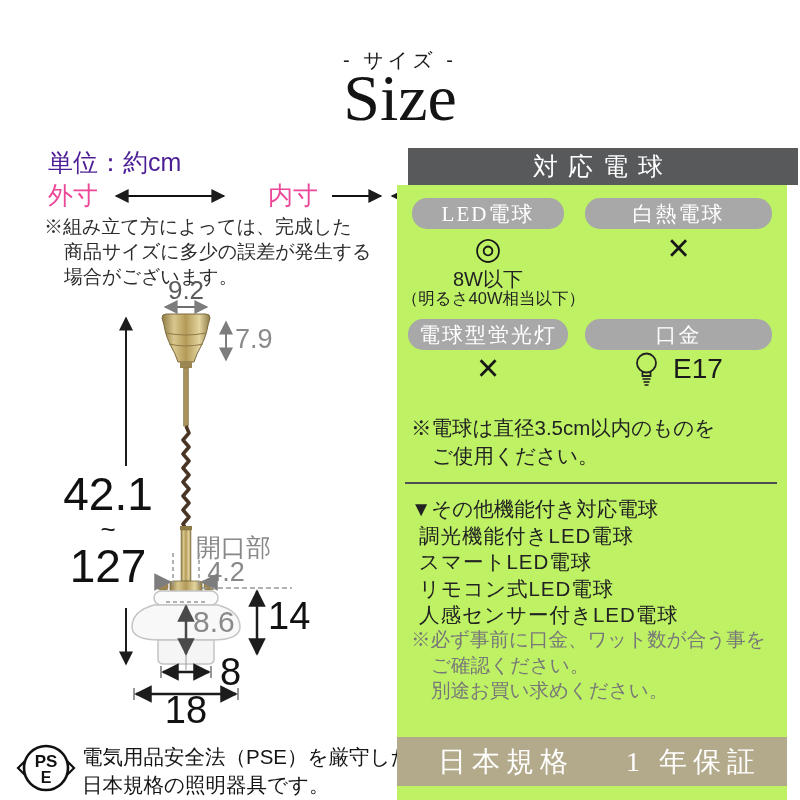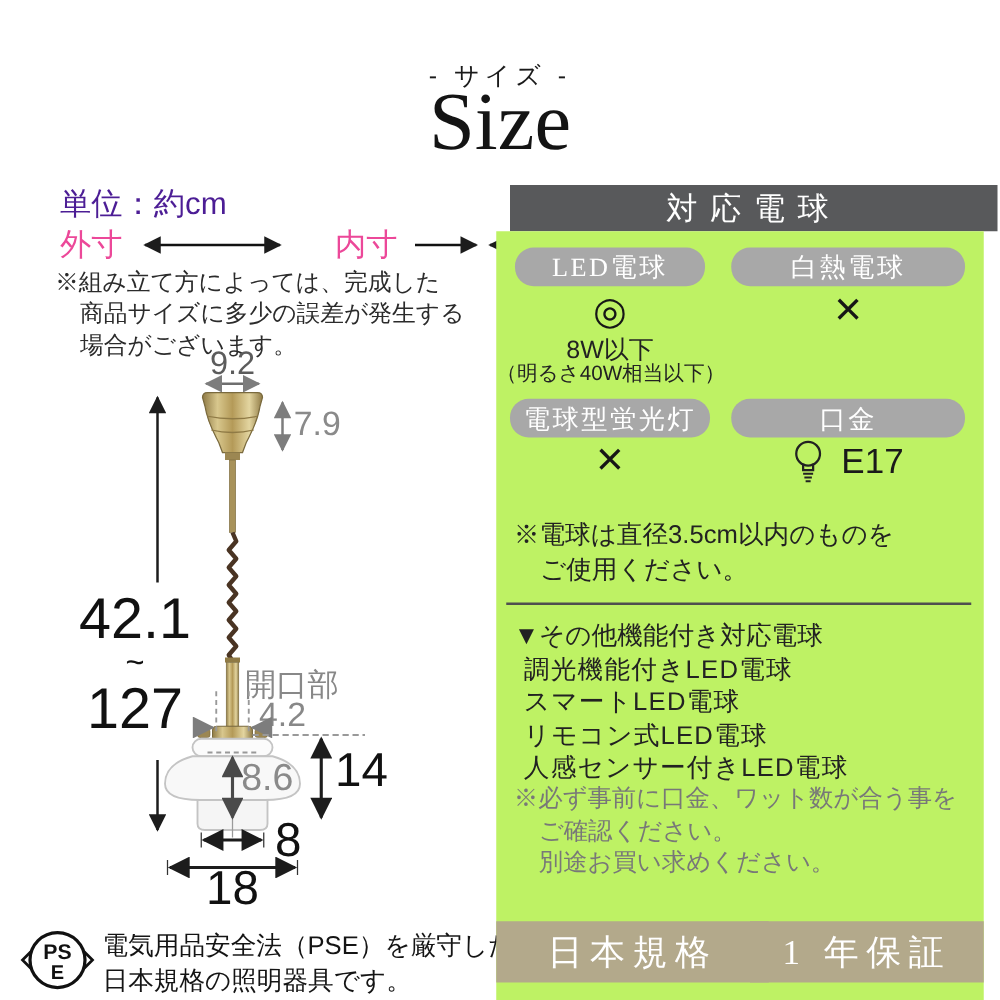--- a/index.html
+++ b/index.html
@@ -33,21 +33,21 @@
   .pill.led    { left:15px;  top:13px;  width:152px; }
   .pill.inc    { left:188px; top:13px;  width:187px; }
   .pill.cfl    { left:11px;  top:134px; width:160px; }
   .pill.socket { left:188px; top:134px; width:187px;text-align:right; }
 
   .sym { position:absolute; text-align:center; color:#161616; }
   .sym-led { left:15px; top:45px; width:152px; font-size:31px; }
   .sym-inc { left:188px; top:42px; width:187px; font-size:38px; }
   .sym-cfl { left:11px; top:162px; width:160px; font-size:38px; }
   .txt-8w  { position:absolute; left:15px; top:81px; width:152px; text-align:center; font-size:20px; color:#222; }
-  .txt-40w { position:absolute; left:0;   top:103px; width:188px; text-align:left; font-size:16.5px; color:#222; }
+  .txt-40w { position:absolute; left:0;   top:103px; width:188px; text-align:right; font-size:16.5px; color:#222; }
   .socket-val { position:absolute; left:188px; top:166px; width:187px; display:flex;
                 align-items:center; justify-content:center; gap:14px; }
   .socket-val .e17 { font-size:28px; color:#1a1a1a; }
 
   .note-bulbsize { position:absolute; left:14px; top:229px; font-size:20.5px; line-height:28px; color:#222; }
   .note-bulbsize .indent { margin-left:21px; }
   .divider { position:absolute; left:8px; top:297px; width:372px; border-top:2px solid #4f4f4f; }
   .other { position:absolute; left:14px; top:311px; font-size:20.5px; line-height:26.5px; color:#222; }
   .other .item { margin-left:8px; letter-spacing:1px; }
   .cautions { position:absolute; left:14px; top:442px; font-size:19.5px; line-height:25.5px; color:#787878; }

